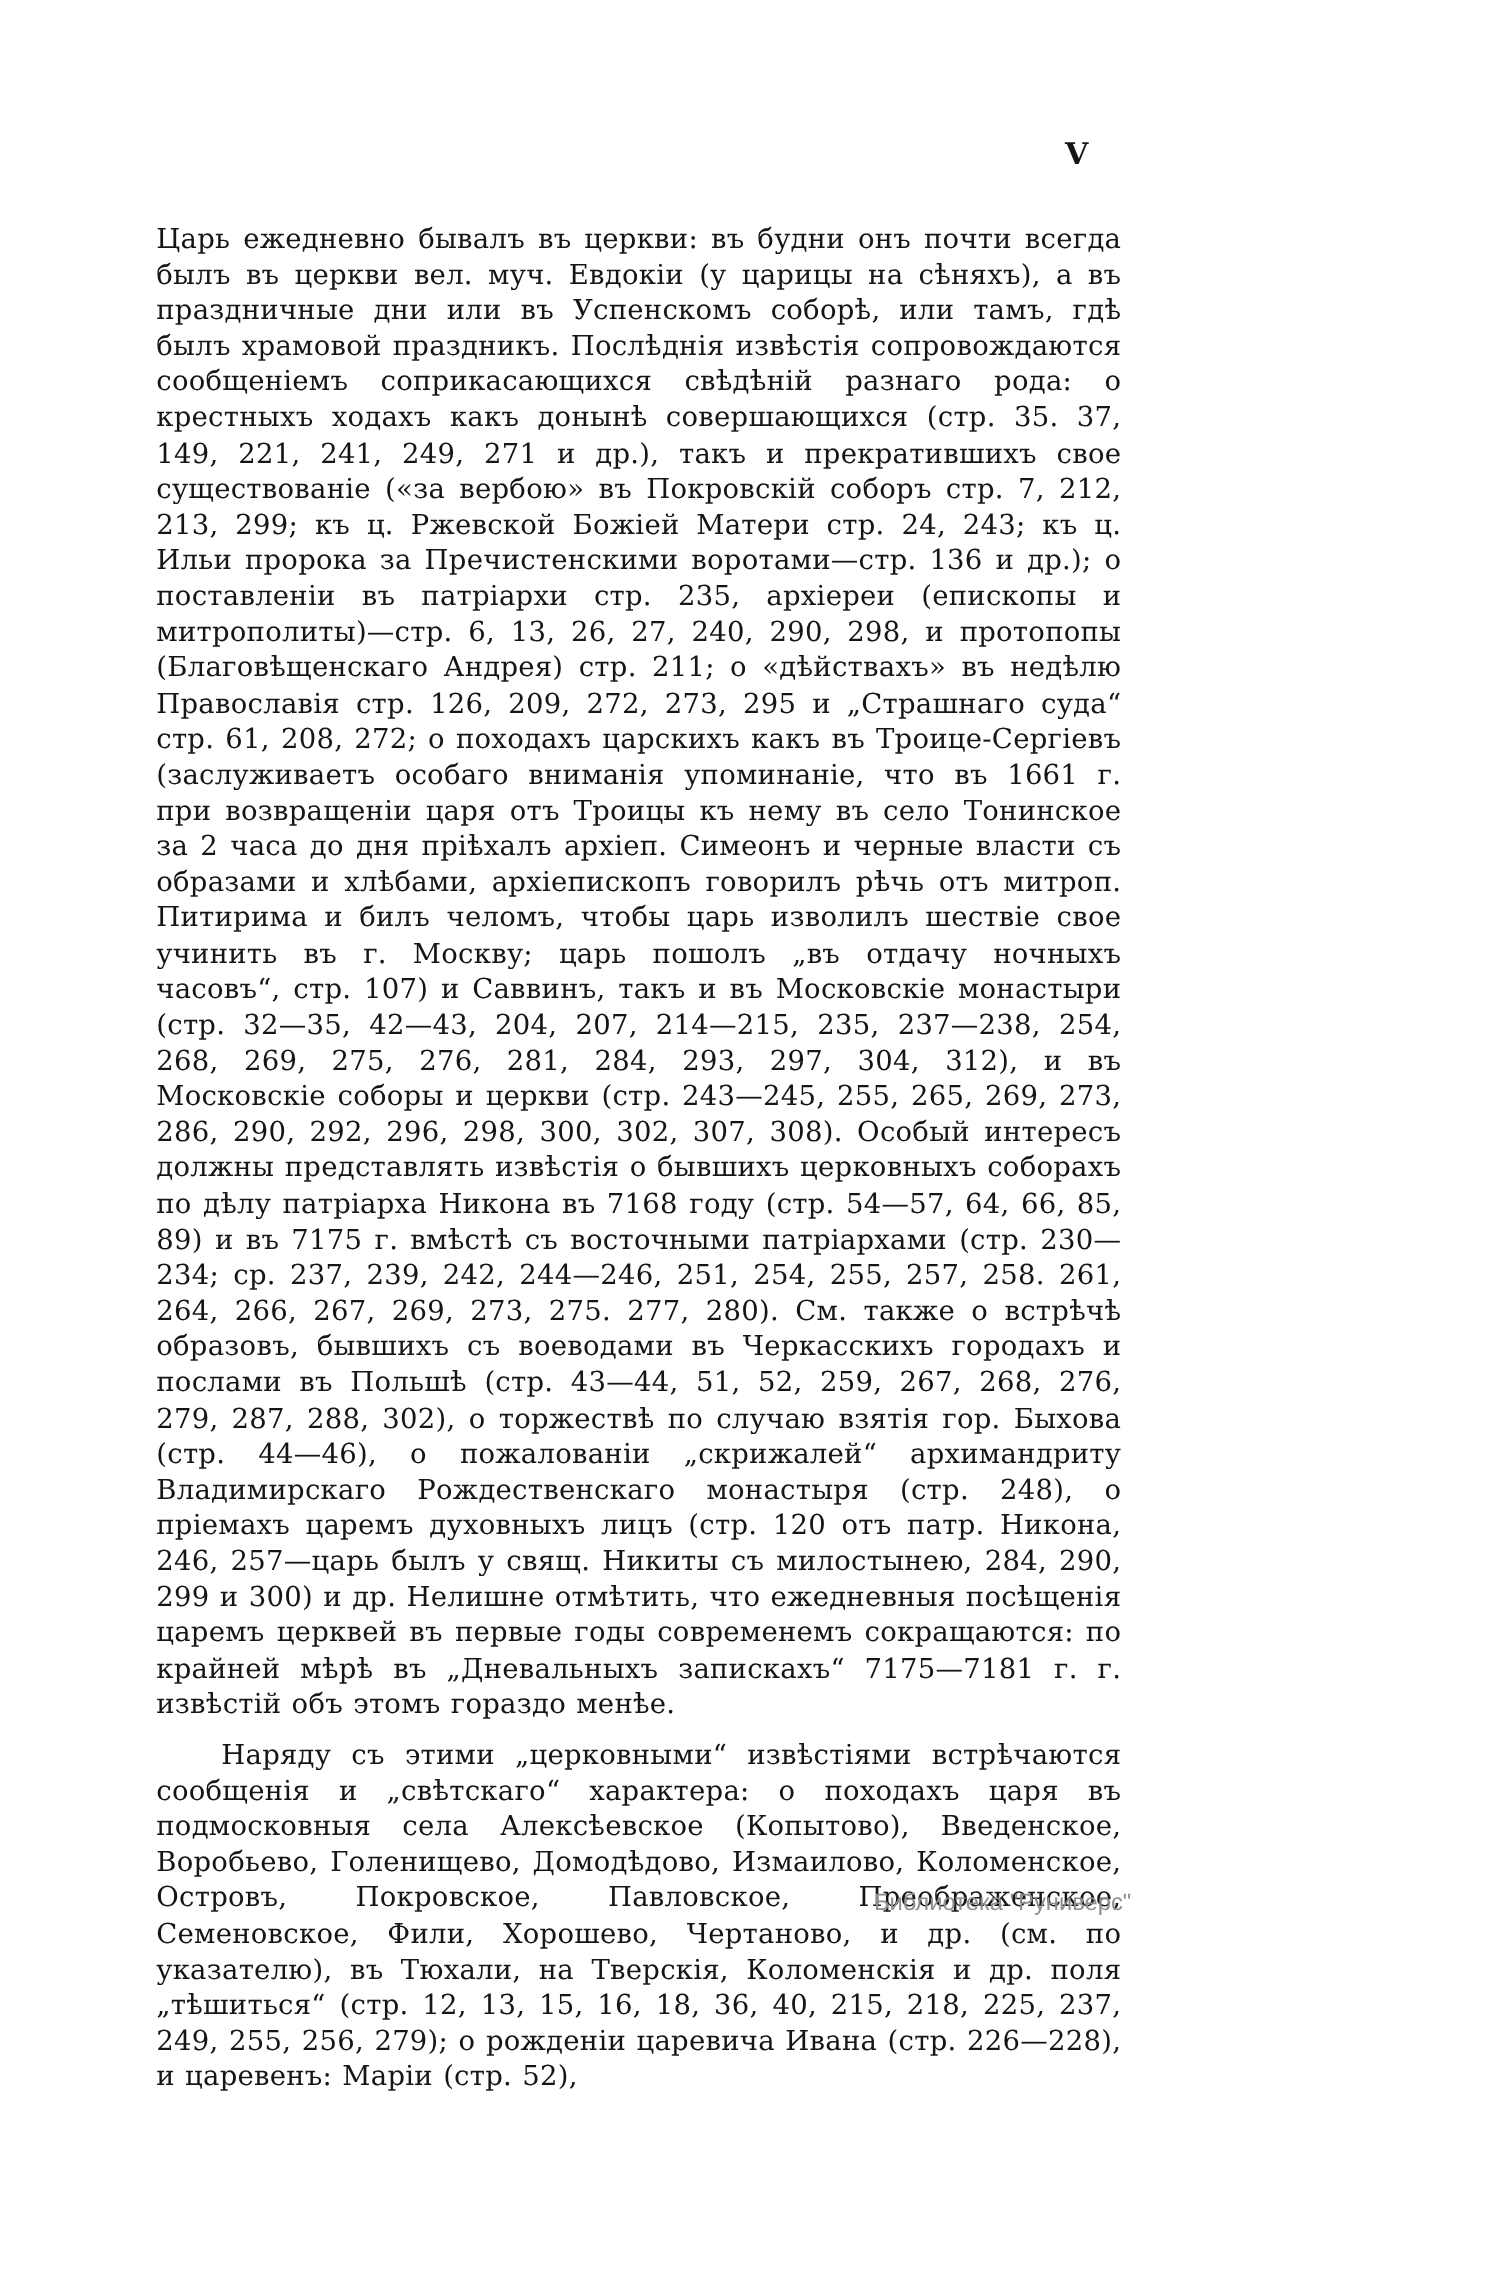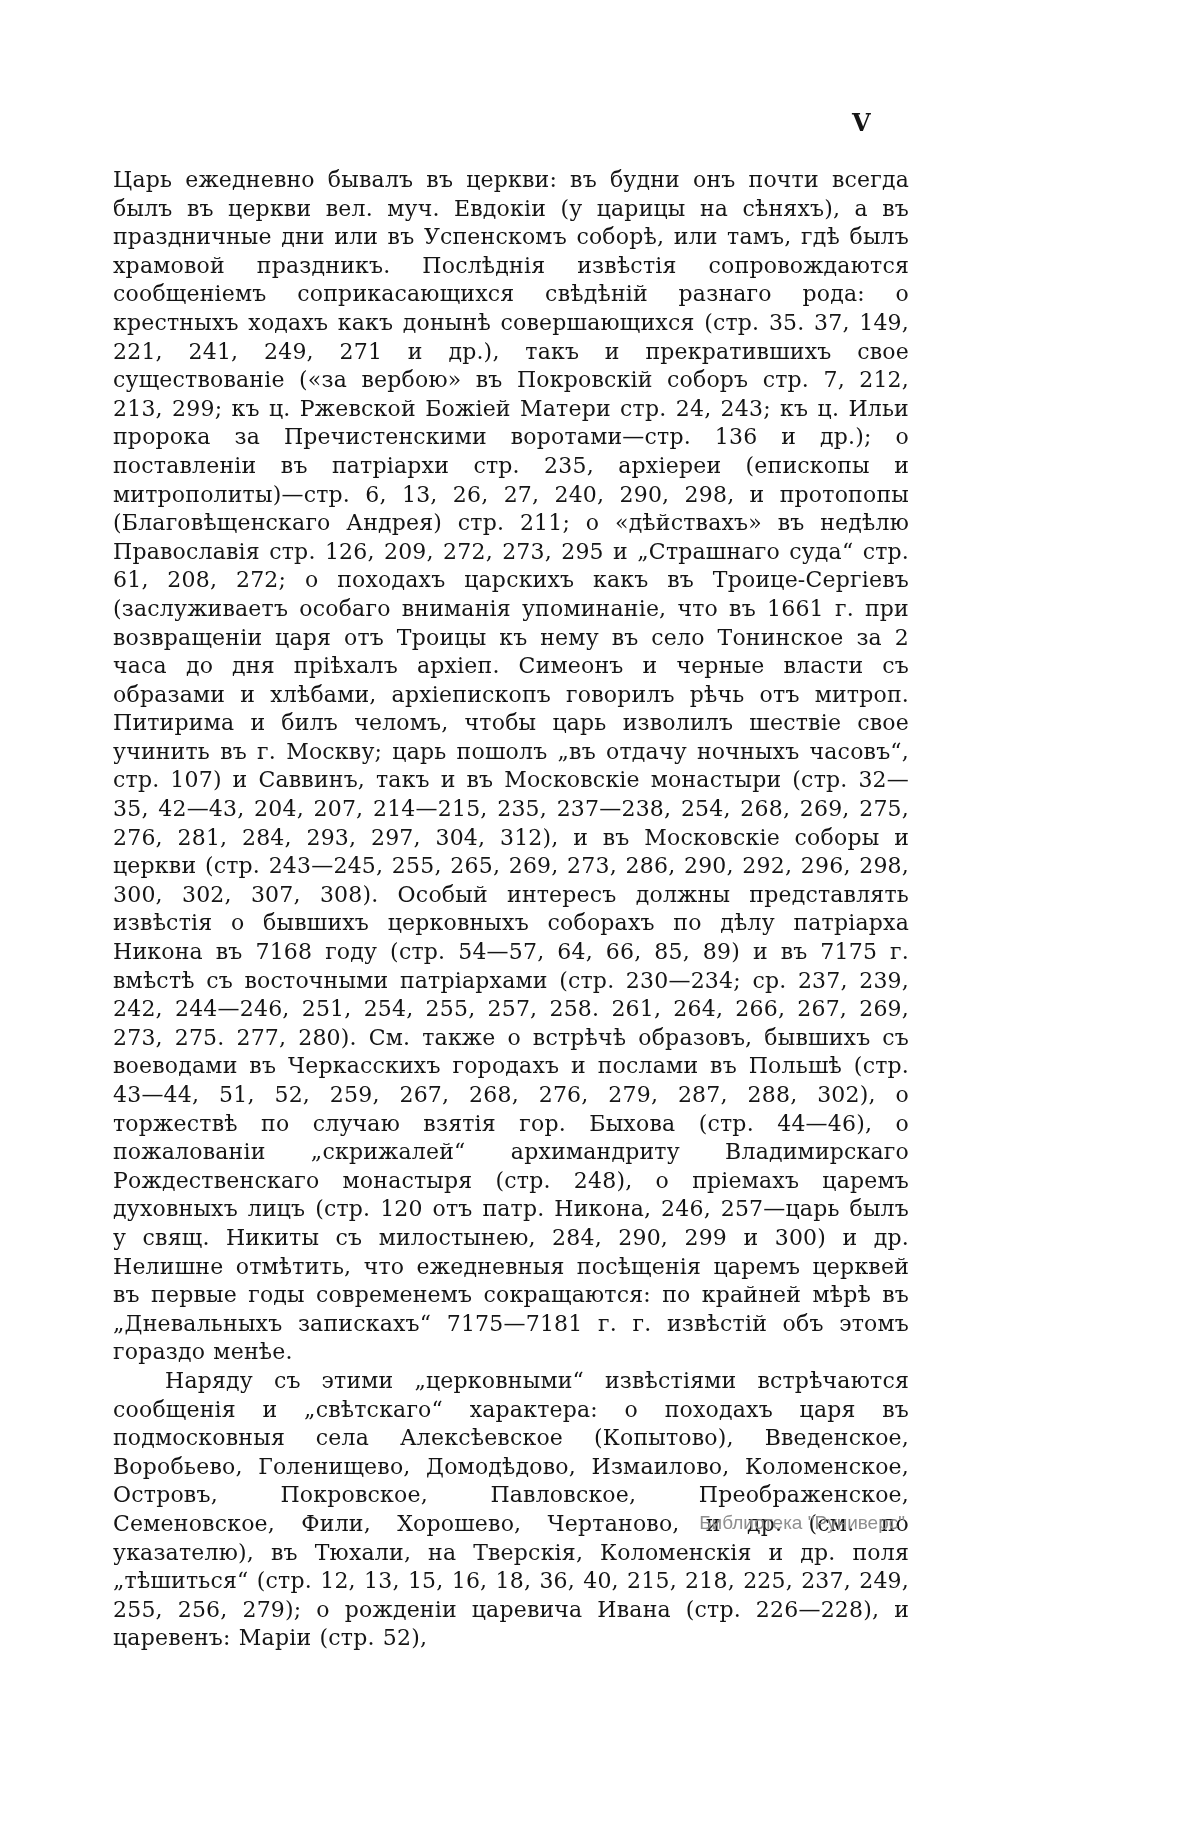--- a/index.html
+++ b/index.html
@@ -30,21 +30,21 @@
     top: 166px;
     left: 113px;
     width: 796px;
     font-size: 22px;
     line-height: 28.6px;
     text-align: justify;
     letter-spacing: 0.2px;
     word-spacing: 1px;
   }
   .content p {
-    margin: 0;
+    margin: 12px;
     padding: 0;
   }
   .content p.indented {
     text-indent: 52px;
   }
   .watermark {
     position: absolute;
     top: 1512px;
     left: 690px;
     width: 215px;

